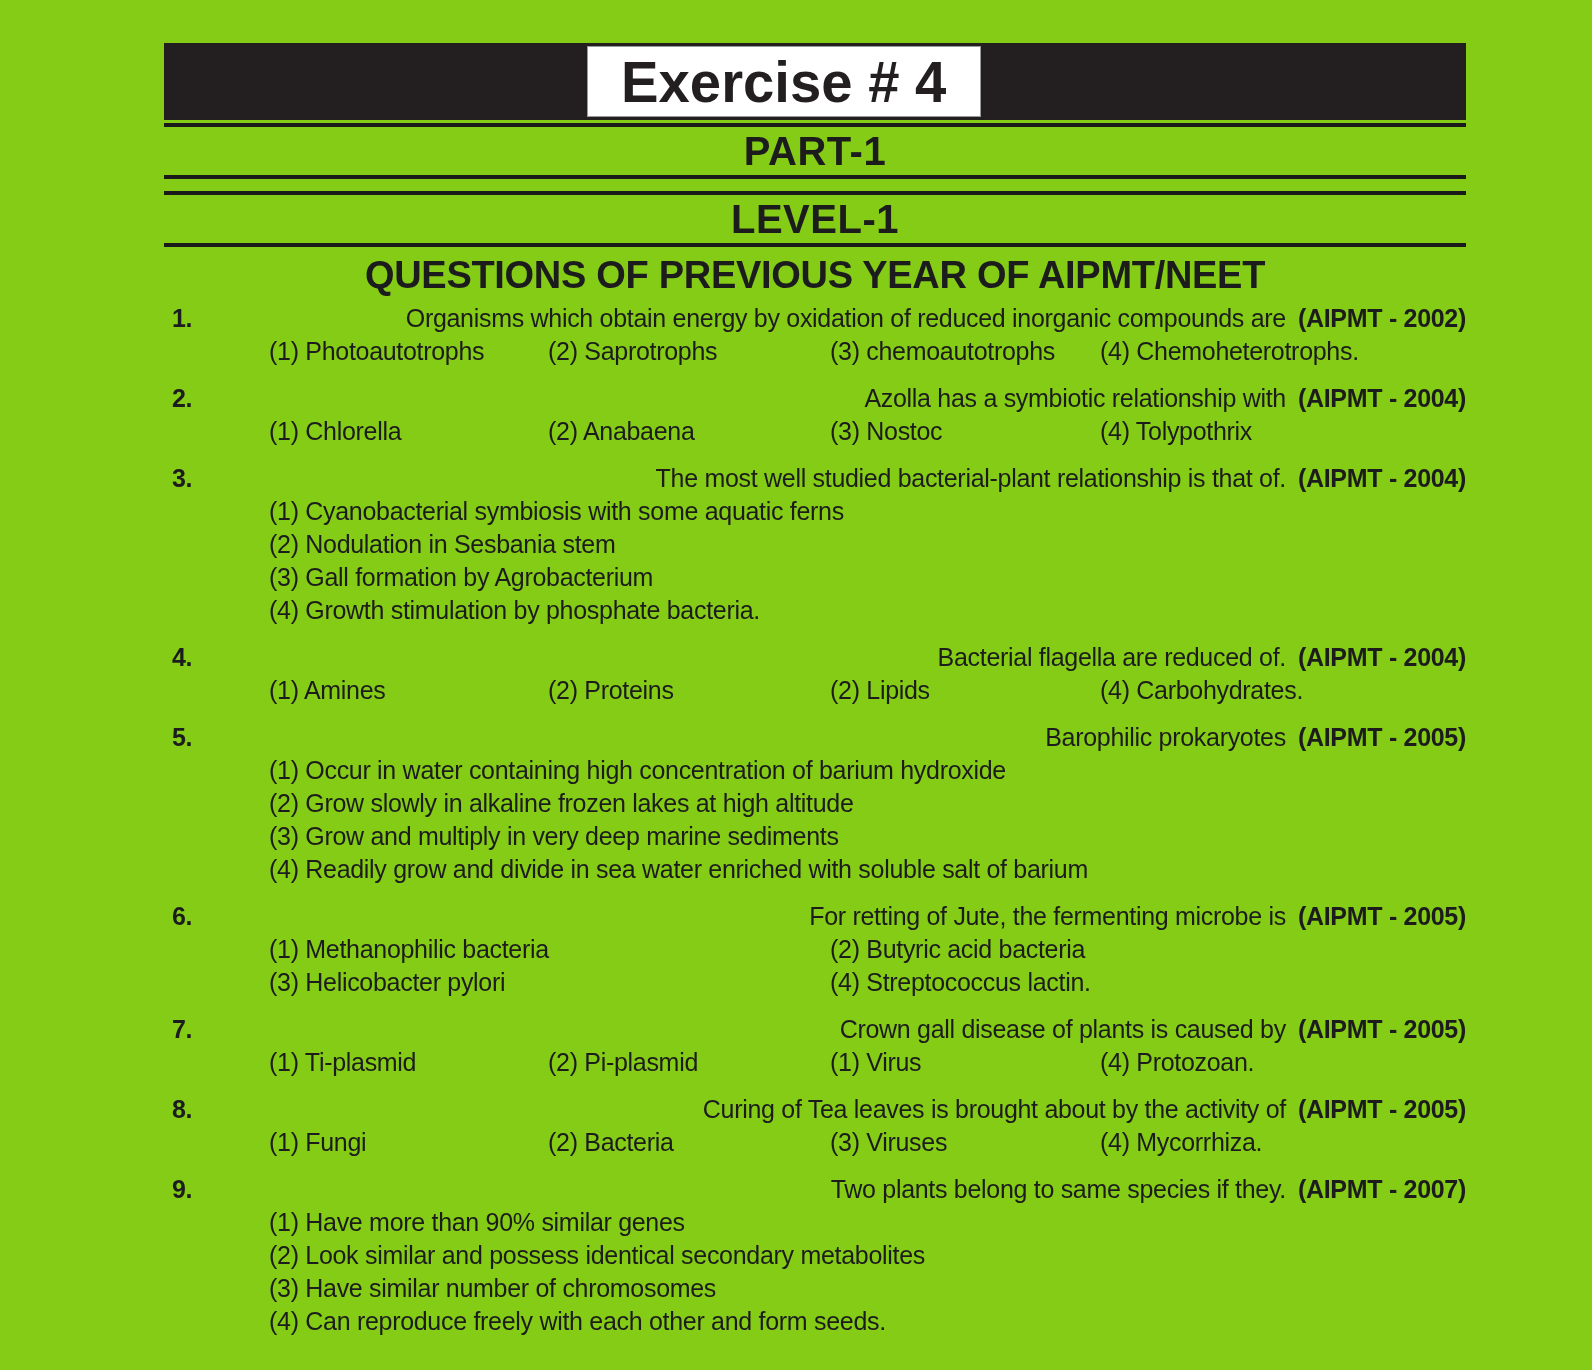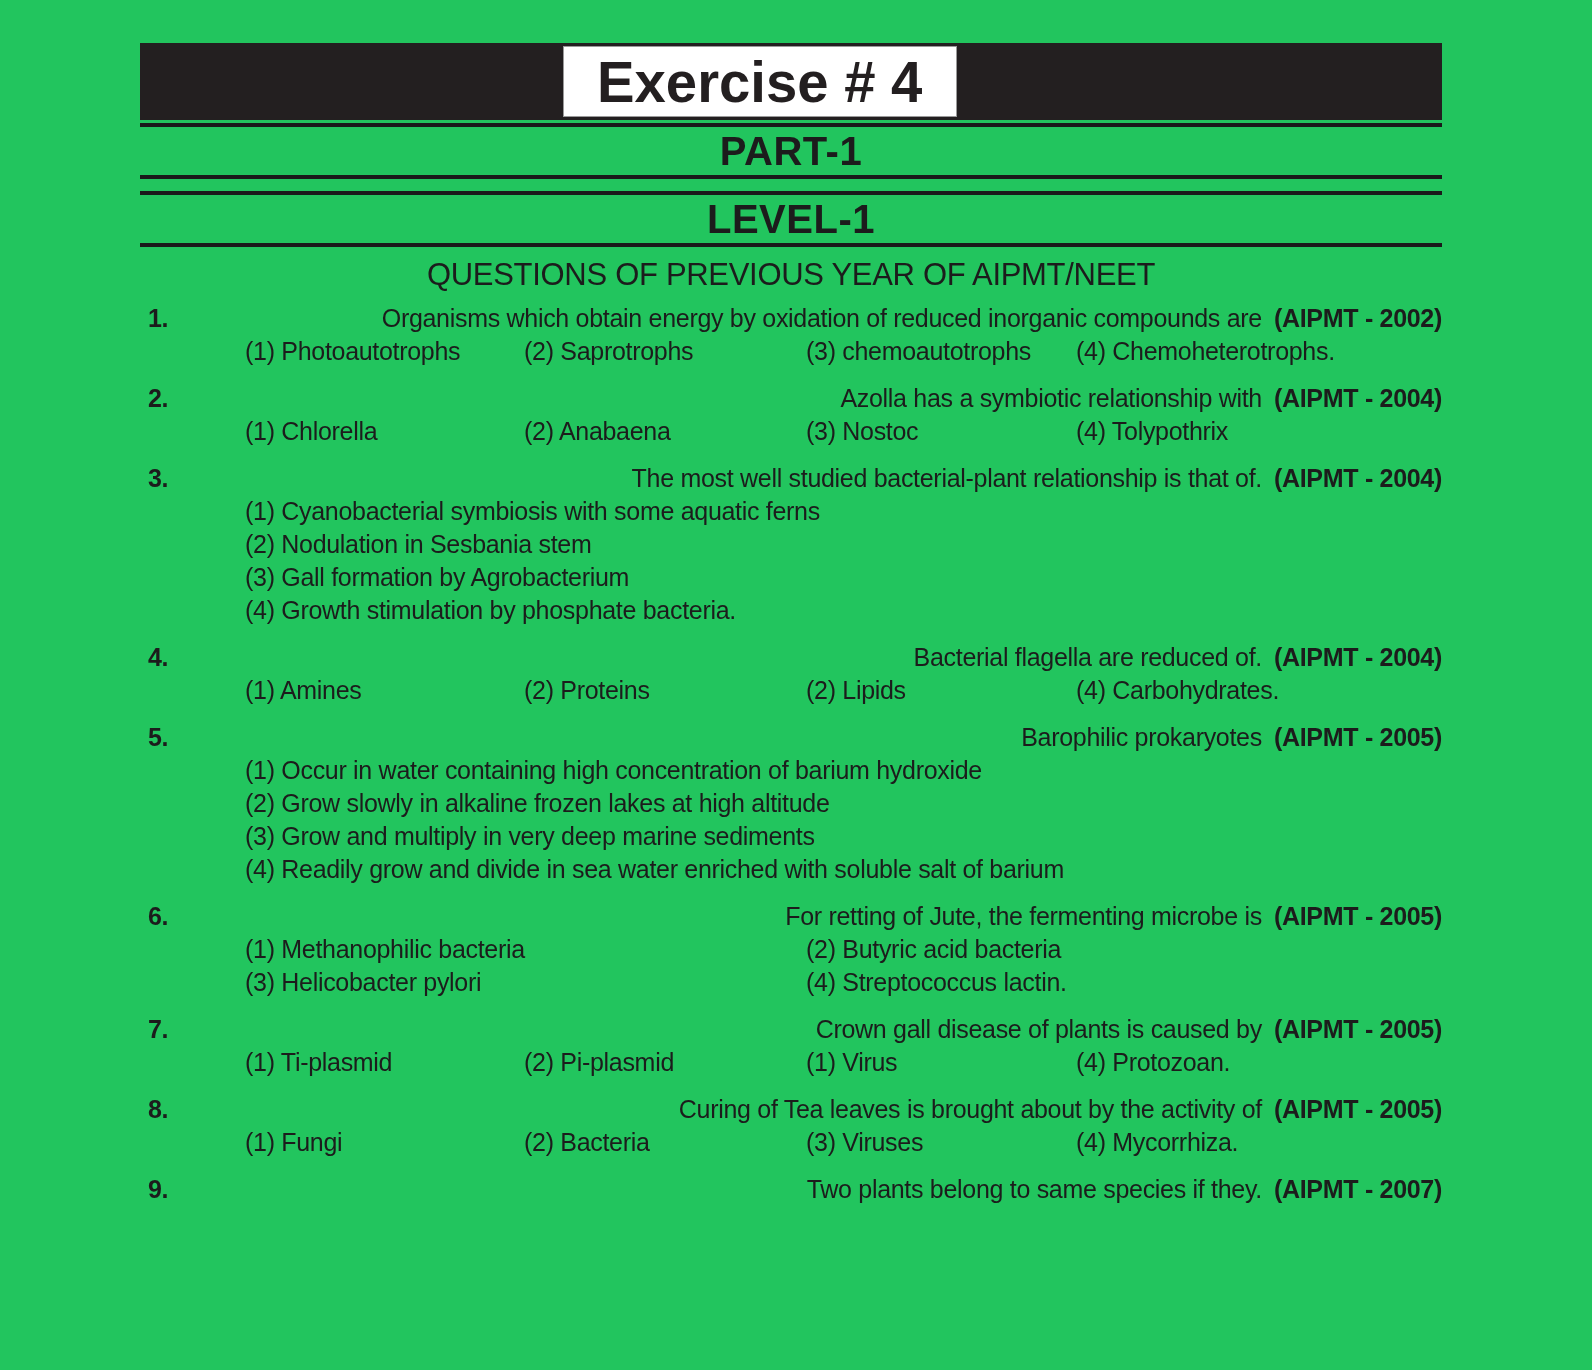--- a/index.html
+++ b/index.html
@@ -35,21 +35,21 @@
   }
   .rule { height:4px; background:#1a1a1a; }
   .rule-a { margin-top:3px; }
   .band {
     height:48px; display:flex; align-items:center; justify-content:center;
     font-weight:700; font-size:40px; letter-spacing:0.5px;
   }
   .gap12 { height:12px; }
   .section-title {
     margin-top:10px; height:36px; line-height:36px;
-    text-align:center; font-weight:400; font-size:31px;
+    text-align:center; font-weight:700; font-size:38px;
     letter-spacing:-0.3px;
   }
 
   
   .questions { margin-top:9px; }
   .question {
     display:grid; grid-template-columns:105px 1fr;
     margin-bottom:14px;
     font-size:25px; line-height:33px; letter-spacing:-0.3px;
   }
@@ -58,21 +58,21 @@
   .qtext { padding-right:12px; }
   .qyear { font-weight:700; white-space:nowrap; }
   .opts-4 { display:grid; grid-template-columns:279px 282px 270px auto; }
   .opts-2 { display:grid; grid-template-columns:561px auto; }
   .opts-stack .opt { display:block; }
   .opt { white-space:nowrap; }
 </style>
 </head>
 <body>
 
-<div class="page" style="color: rgb(28, 28, 28); background: #22c55e;">
+<div class="page" style="color: rgb(28, 28, 28); background: #84cc16; padding-left: 24px;">
   <div class="content">
 
     <div class="exercise-bar" style="background: rgb(35, 31, 32);">
       <div class="exercise-box">
         <div class="exercise-title">Exercise # 4</div>
       </div>
     </div>
 
     <div class="rule rule-a" style="background: rgb(26, 26, 26);"></div>
 
@@ -209,18 +209,24 @@
             </div>
           </div>
         </div>
         <div class="question">
           <div class="qnum">9.</div>
           <div class="qbody">
             <div class="qhead">
               <div class="qtext">Two plants belong to same species if they.</div>
               <div class="qyear">(AIPMT - 2007)</div>
             </div>
+            <div class="opts-stack">
+              <div class="opt">(1) Have more than 90% similar genes</div>
+              <div class="opt">(2) Look similar and possess identical secondary metabolites</div>
+              <div class="opt">(3) Have similar number of chromosomes</div>
+              <div class="opt">(4) Can reproduce freely with each other and form seeds.</div>
+            </div>
           </div>
         </div>
       </div>
 
   </div>
 </div>
 
 </body></html>

